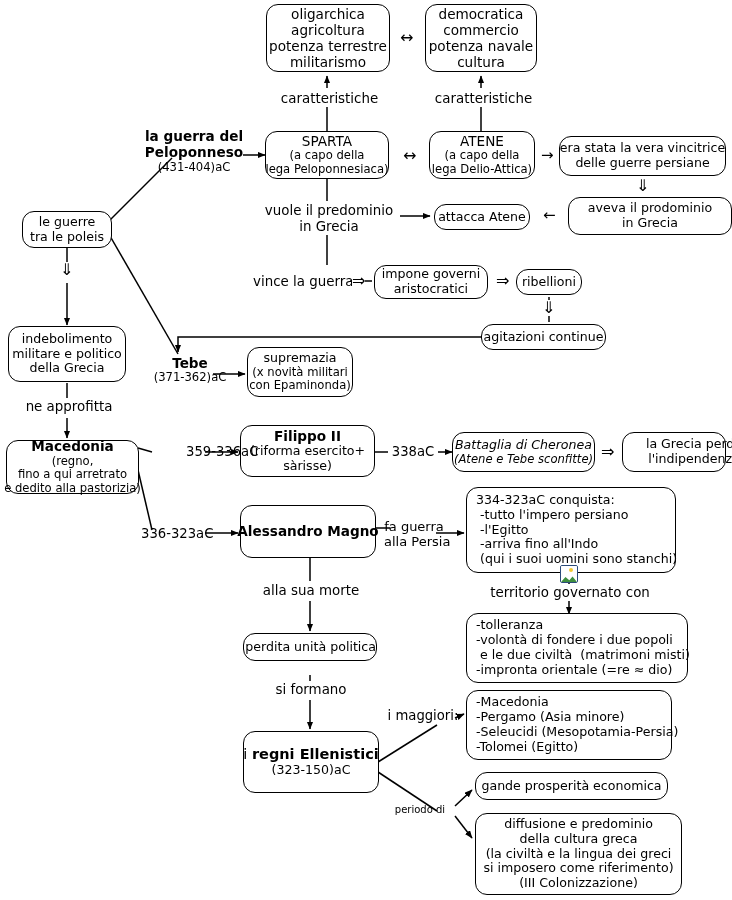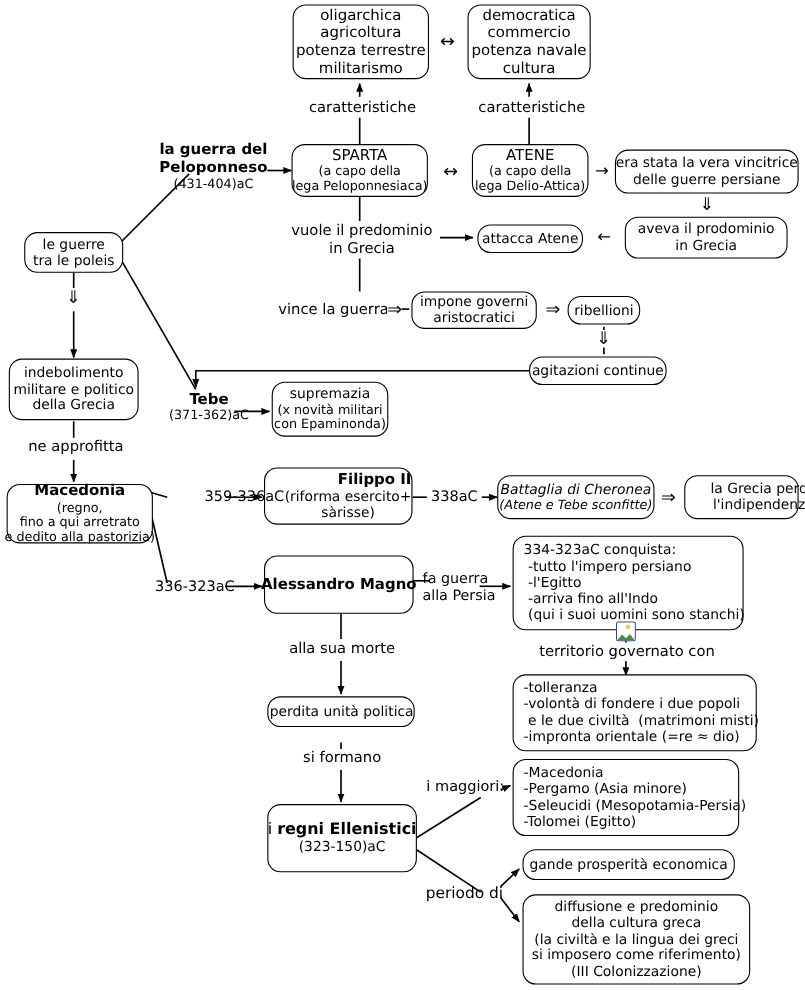--- a/index.html
+++ b/index.html
@@ -145,21 +145,21 @@
 
 <div class="sym" style="left:541px;top:148px;font-size:15px;">→</div>
 
 <div class="node f13" style="left:559px;top:136px;width:167px;height:40px;">
   <span class="ln">era stata la vera vincitrice
 delle guerre persiane</span>
 </div>
 
 <div class="sym" style="left:636px;top:178px;">⇓</div>
 
-<div class="node f13" style="left:568px;top:197px;width:148px;height:38px;">
+<div class="node f13" style="left:568px;top:197px;width:164px;height:38px;">
   <span class="ln">aveva il prodominio
 in Grecia</span>
 </div>
 
 <div class="sym" style="left:543px;top:208px;font-size:15px;">←</div>
 
 <div class="lbl" style="left:258px;top:203px;width:140px;">vuole il predominio
 in Grecia</div>
 
 <div class="node f13" style="left:434px;top:204px;width:96px;height:26px;">
@@ -215,21 +215,21 @@
 
 <div class="node" style="left:6px;top:440px;width:133px;height:54px;">
   <span class="ln b f14">Macedonia</span>
   <span class="ln f12">(regno,
 fino a qui arretrato
 e dedito alla pastorizia)</span>
 </div>
 
 <div class="lbl nb" style="left:146px;top:444px;width:64px;font-size:13.2px;margin-left:39px;">359-336aC</div>
 
-<div class="node" style="left:240px;top:425px;width:135px;height:52px;align-items:flex-end;">
+<div class="node" style="left:240px;top:425px;width:135px;height:52px;">
   <span class="ln b f14">Filippo II</span>
   <span class="ln f13">(riforma esercito+
 sàrisse)</span>
 </div>
 
 <div class="lbl nb" style="left:386px;top:444px;width:52px;font-size:13.2px;">338aC</div>
 
 <div class="node" style="left:452px;top:432px;width:143px;height:40px;font-style:italic;">
   <span class="ln f13">Battaglia di Cheronea</span>
   <span class="ln f12">(Atene e Tebe sconfitte)</span>
@@ -289,21 +289,21 @@
 
 <div class="lbl nb" style="left:386px;top:708px;width:72px;font-size:13.2px;">i maggiori:</div>
 
 <div class="node left f13" style="left:466px;top:690px;width:206px;height:70px;">
   <span class="ln">-Macedonia
 -Pergamo (Asia minore)
 -Seleucidi (Mesopotamia-Persia)
 -Tolomei (Egitto)</span>
 </div>
 
-<div class="lbl nb" style="left:386px;top:804px;width:66px;font-size:14px;">periodo di</div>
+<div class="lbl nb" style="left:386px;top:804px;width:66px;font-size:10px;">periodo di</div>
 
 <div class="node f13" style="left:475px;top:772px;width:193px;height:28px;">
   <span class="ln">gande prosperità economica</span>
 </div>
 
 <div class="node f13" style="left:475px;top:813px;width:207px;height:82px;">
   <span class="ln">diffusione e predominio
 della cultura greca
 (la civiltà e la lingua dei greci
 si imposero come riferimento)

